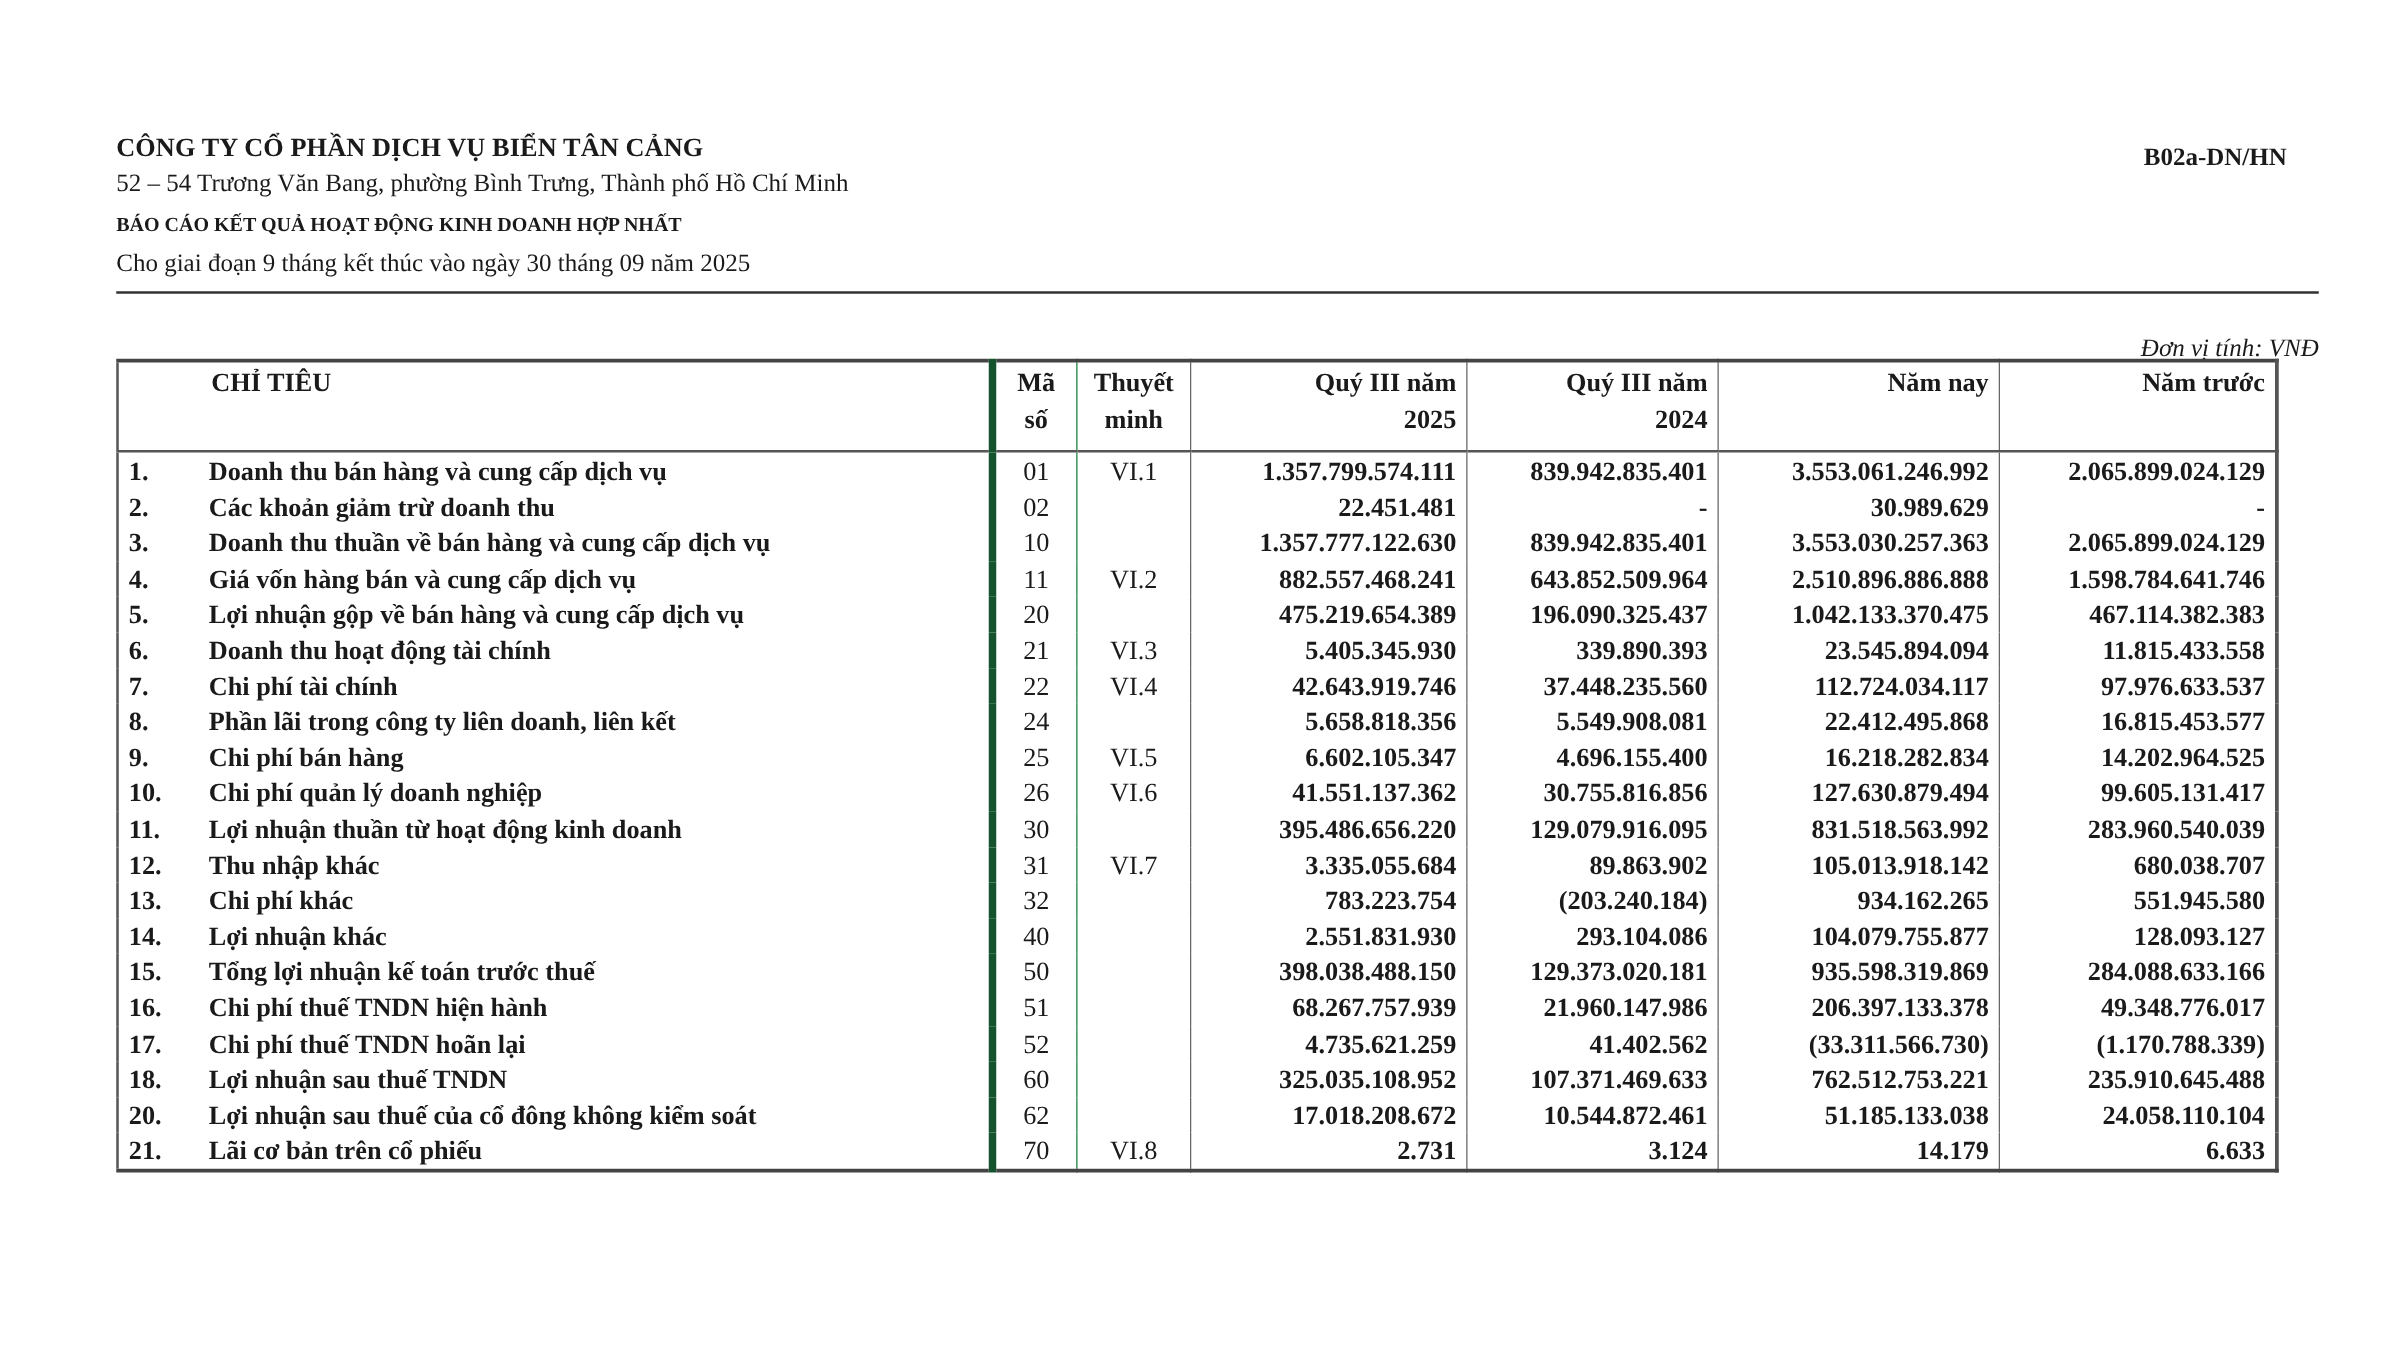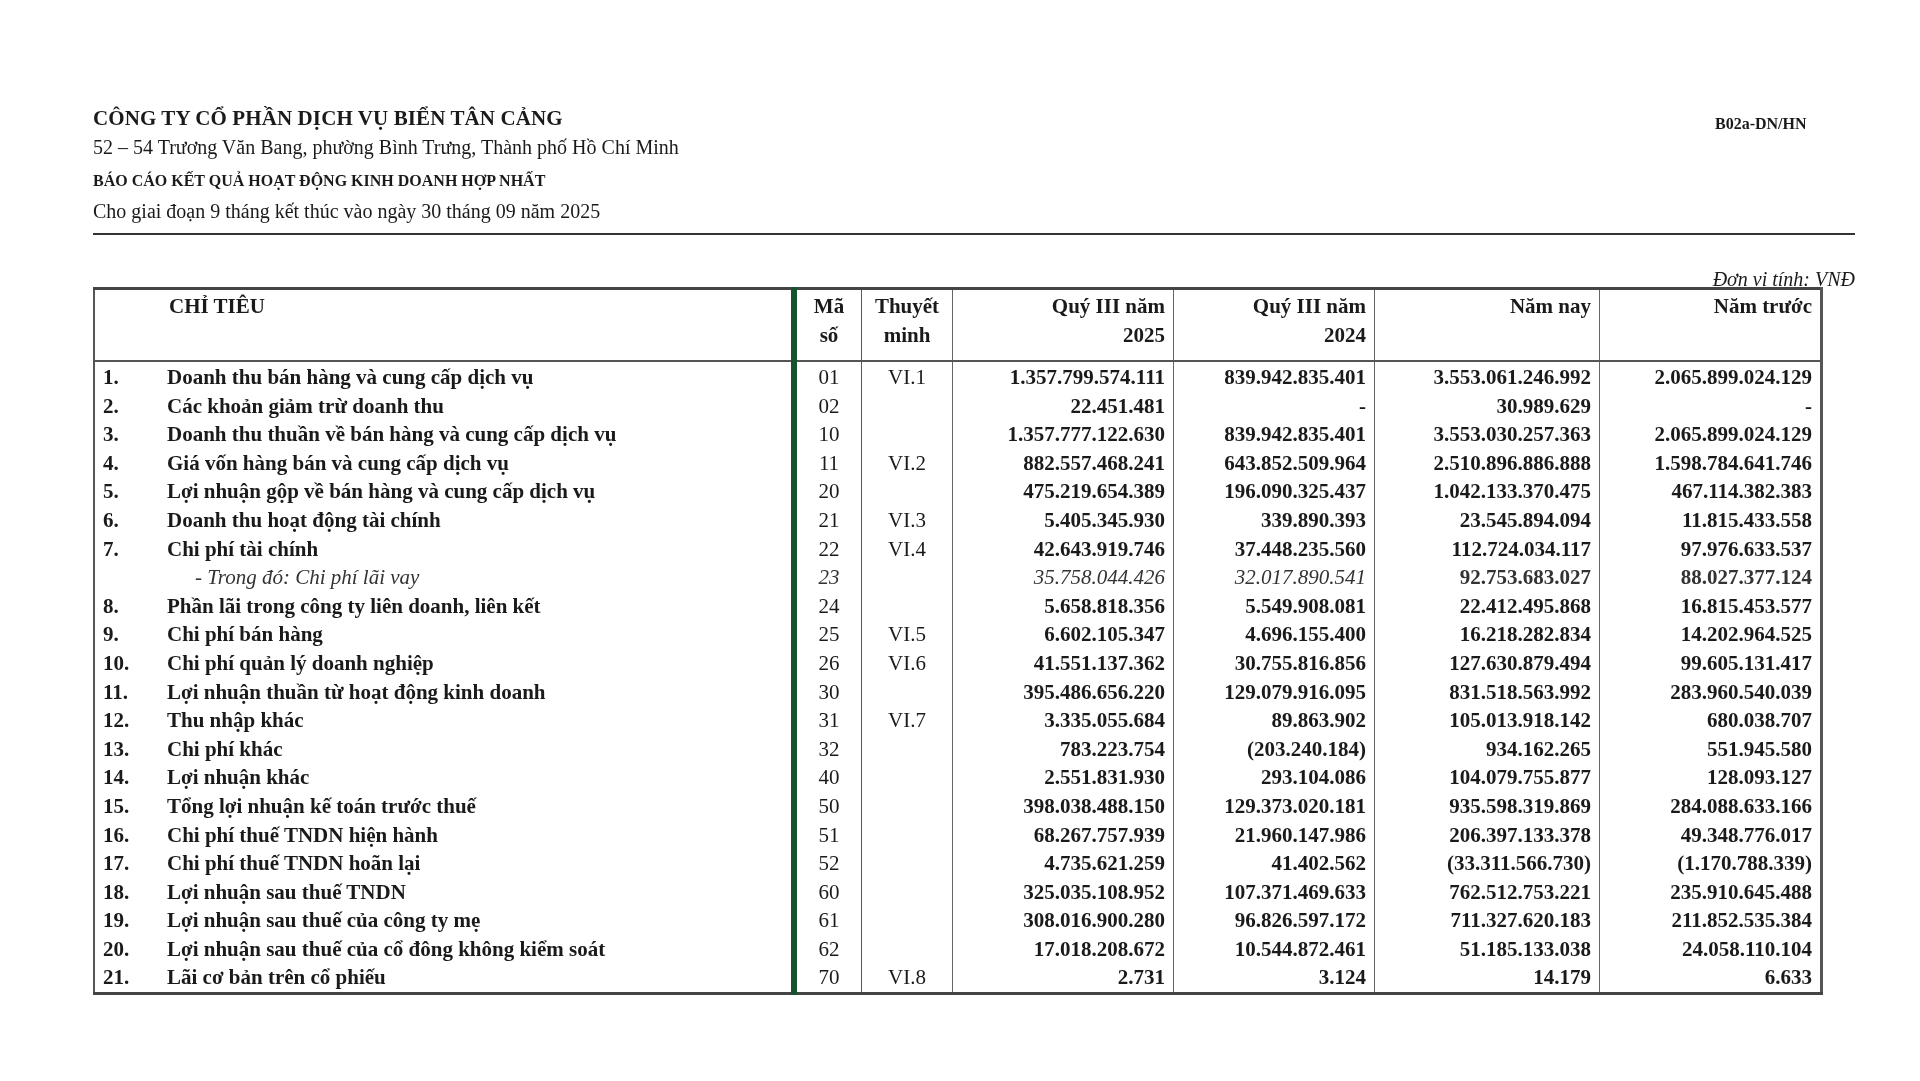--- a/index.html
+++ b/index.html
@@ -2,21 +2,21 @@
 <html><head>
 <meta charset="utf-8">
 <style>
   html, body { margin: 0; padding: 0; background: #ffffff; }
   body {
     width: 1920px; height: 1081px; position: relative; overflow: hidden;
     font-family: "Liberation Serif", "DejaVu Serif", serif; color: #1a1a1a;
   }
   .company { position: absolute; left: 93px; top: 106px; font-size: 21px; font-weight: bold; letter-spacing: 0.1px; }
   .address { position: absolute; left: 93px; top: 136px; font-size: 20px; }
-  .formcode { position: absolute; left: 1715px; top: 115px; font-size: 16px; font-weight: bold; }
+  .formcode { position: absolute; left: 1715px; top: 115px; font-size: 20px; font-weight: bold; }
   .report-title { position: absolute; left: 93px; top: 172px; font-size: 16px; font-weight: bold; }
   .report-period { position: absolute; left: 93px; top: 200px; font-size: 20px; }
   .rule { position: absolute; left: 93px; top: 233px; width: 1762px; height: 0; border-top: 2px solid #333; }
   .unit { position: absolute; right: 65px; top: 268px; font-size: 20px; font-style: italic; }
 
   table.fin {
     position: absolute; left: 93px; top: 287px; border-collapse: collapse;
     font-size: 21px; border-top: 3px solid #444; border-bottom: 3px solid #444;
     border-left: 2px solid #555; border-right: 3px solid #555;
   }
@@ -120,29 +120,20 @@
       </tr>
       <tr>
         <td class="c-label"><span class="idx">7.</span><span class="lbl">Chi phí tài chính</span></td>
         <td class="c-code">22</td>
         <td class="c-note">VI.4</td>
         <td class="c-num w1">42.643.919.746</td>
         <td class="c-num w2">37.448.235.560</td>
         <td class="c-num w3">112.724.034.117</td>
         <td class="c-num w4">97.976.633.537</td>
       </tr>
-      <tr class="sub">
-        <td class="c-label"><span class="idx"></span><span class="lbl">- Trong đó: Chi phí lãi vay</span></td>
-        <td class="c-code italic-num">23</td>
-        <td class="c-note"></td>
-        <td class="c-num w1 italic-num">35.758.044.426</td>
-        <td class="c-num w2 italic-num">32.017.890.541</td>
-        <td class="c-num w3 plain-num">92.753.683.027</td>
-        <td class="c-num w4 plain-num">88.027.377.124</td>
-      </tr>
       <tr>
         <td class="c-label"><span class="idx">8.</span><span class="lbl">Phần lãi trong công ty liên doanh, liên kết</span></td>
         <td class="c-code">24</td>
         <td class="c-note"></td>
         <td class="c-num w1">5.658.818.356</td>
         <td class="c-num w2">5.549.908.081</td>
         <td class="c-num w3">22.412.495.868</td>
         <td class="c-num w4">16.815.453.577</td>
       </tr>
       <tr>
@@ -229,29 +220,20 @@
       <tr>
         <td class="c-label"><span class="idx">18.</span><span class="lbl">Lợi nhuận sau thuế TNDN</span></td>
         <td class="c-code">60</td>
         <td class="c-note"></td>
         <td class="c-num w1">325.035.108.952</td>
         <td class="c-num w2">107.371.469.633</td>
         <td class="c-num w3">762.512.753.221</td>
         <td class="c-num w4">235.910.645.488</td>
       </tr>
       <tr>
-        <td class="c-label"><span class="idx">19.</span><span class="lbl">Lợi nhuận sau thuế của công ty mẹ</span></td>
-        <td class="c-code">61</td>
-        <td class="c-note"></td>
-        <td class="c-num w1">308.016.900.280</td>
-        <td class="c-num w2">96.826.597.172</td>
-        <td class="c-num w3">711.327.620.183</td>
-        <td class="c-num w4">211.852.535.384</td>
-      </tr>
-      <tr>
         <td class="c-label"><span class="idx">20.</span><span class="lbl">Lợi nhuận sau thuế của cổ đông không kiểm soát</span></td>
         <td class="c-code">62</td>
         <td class="c-note"></td>
         <td class="c-num w1">17.018.208.672</td>
         <td class="c-num w2">10.544.872.461</td>
         <td class="c-num w3">51.185.133.038</td>
         <td class="c-num w4">24.058.110.104</td>
       </tr>
       <tr>
         <td class="c-label"><span class="idx">21.</span><span class="lbl">Lãi cơ bản trên cổ phiếu</span></td>

